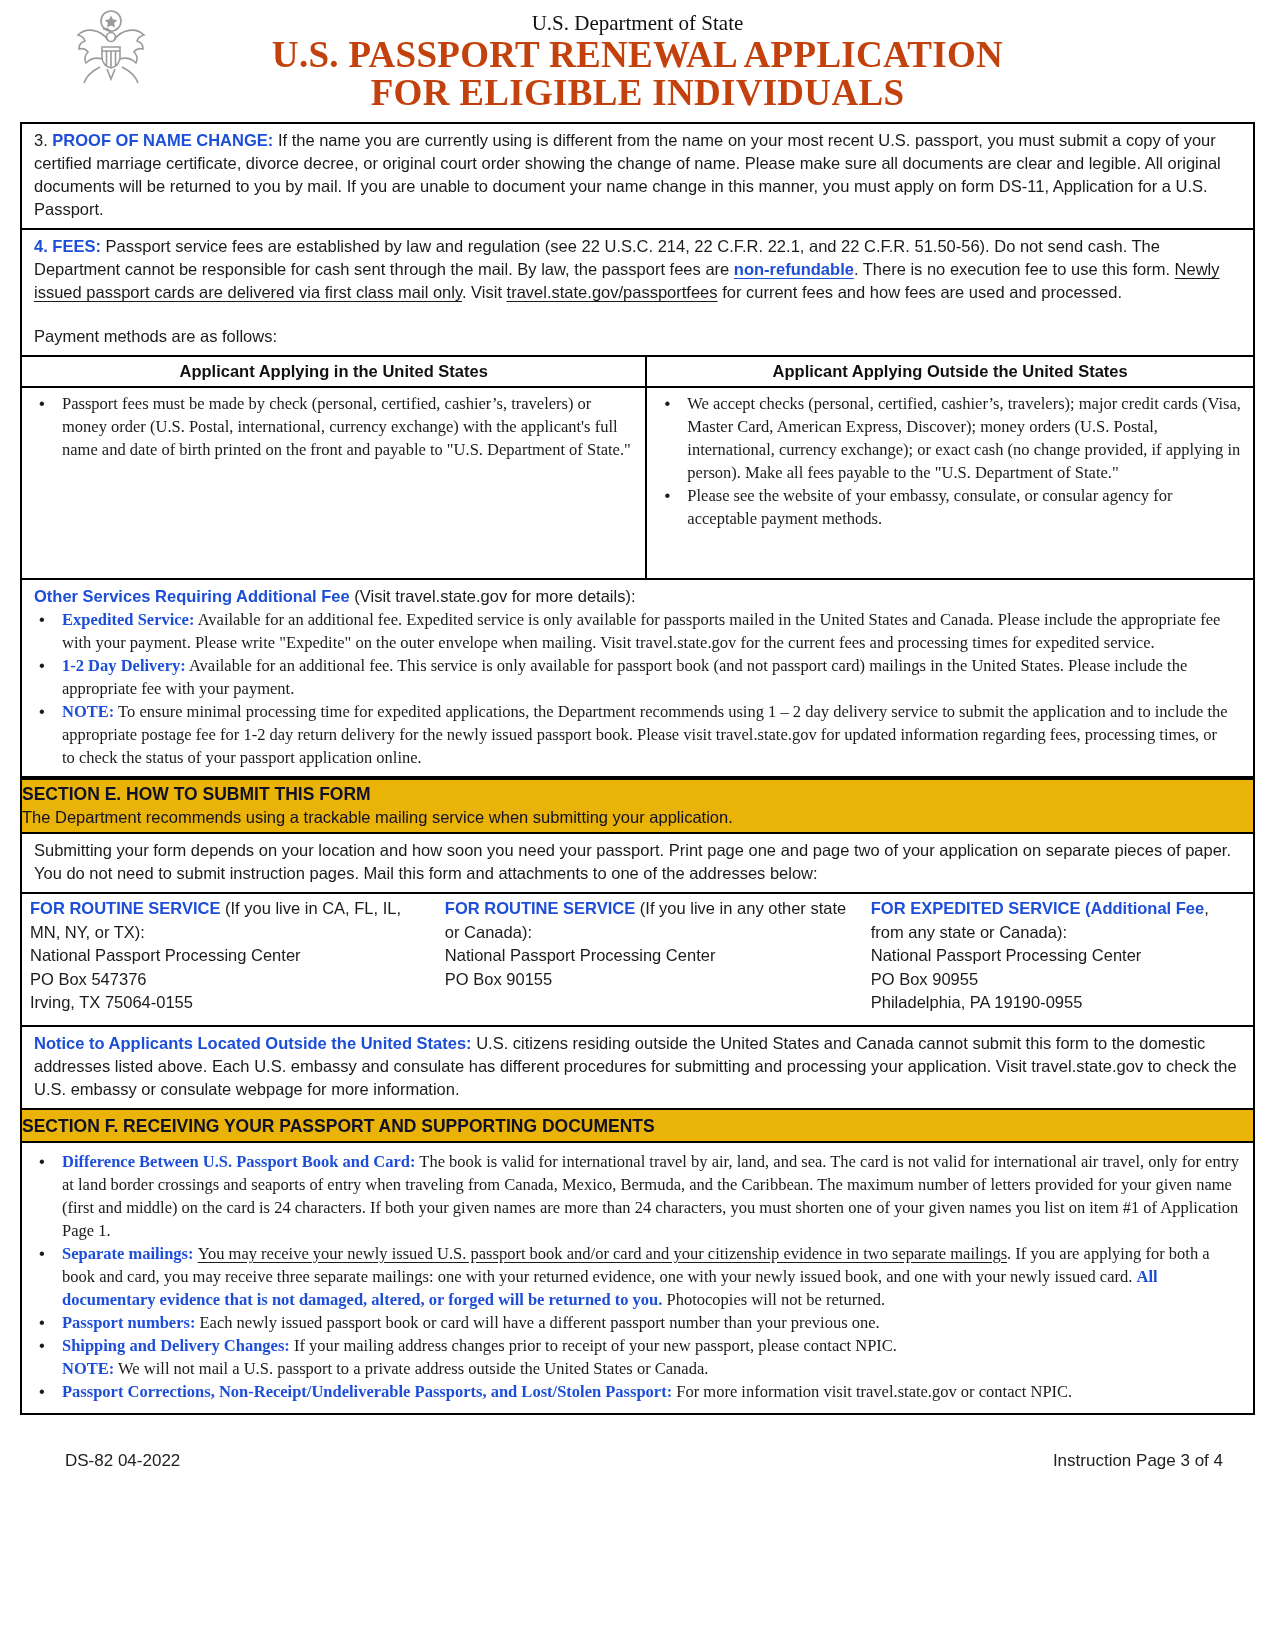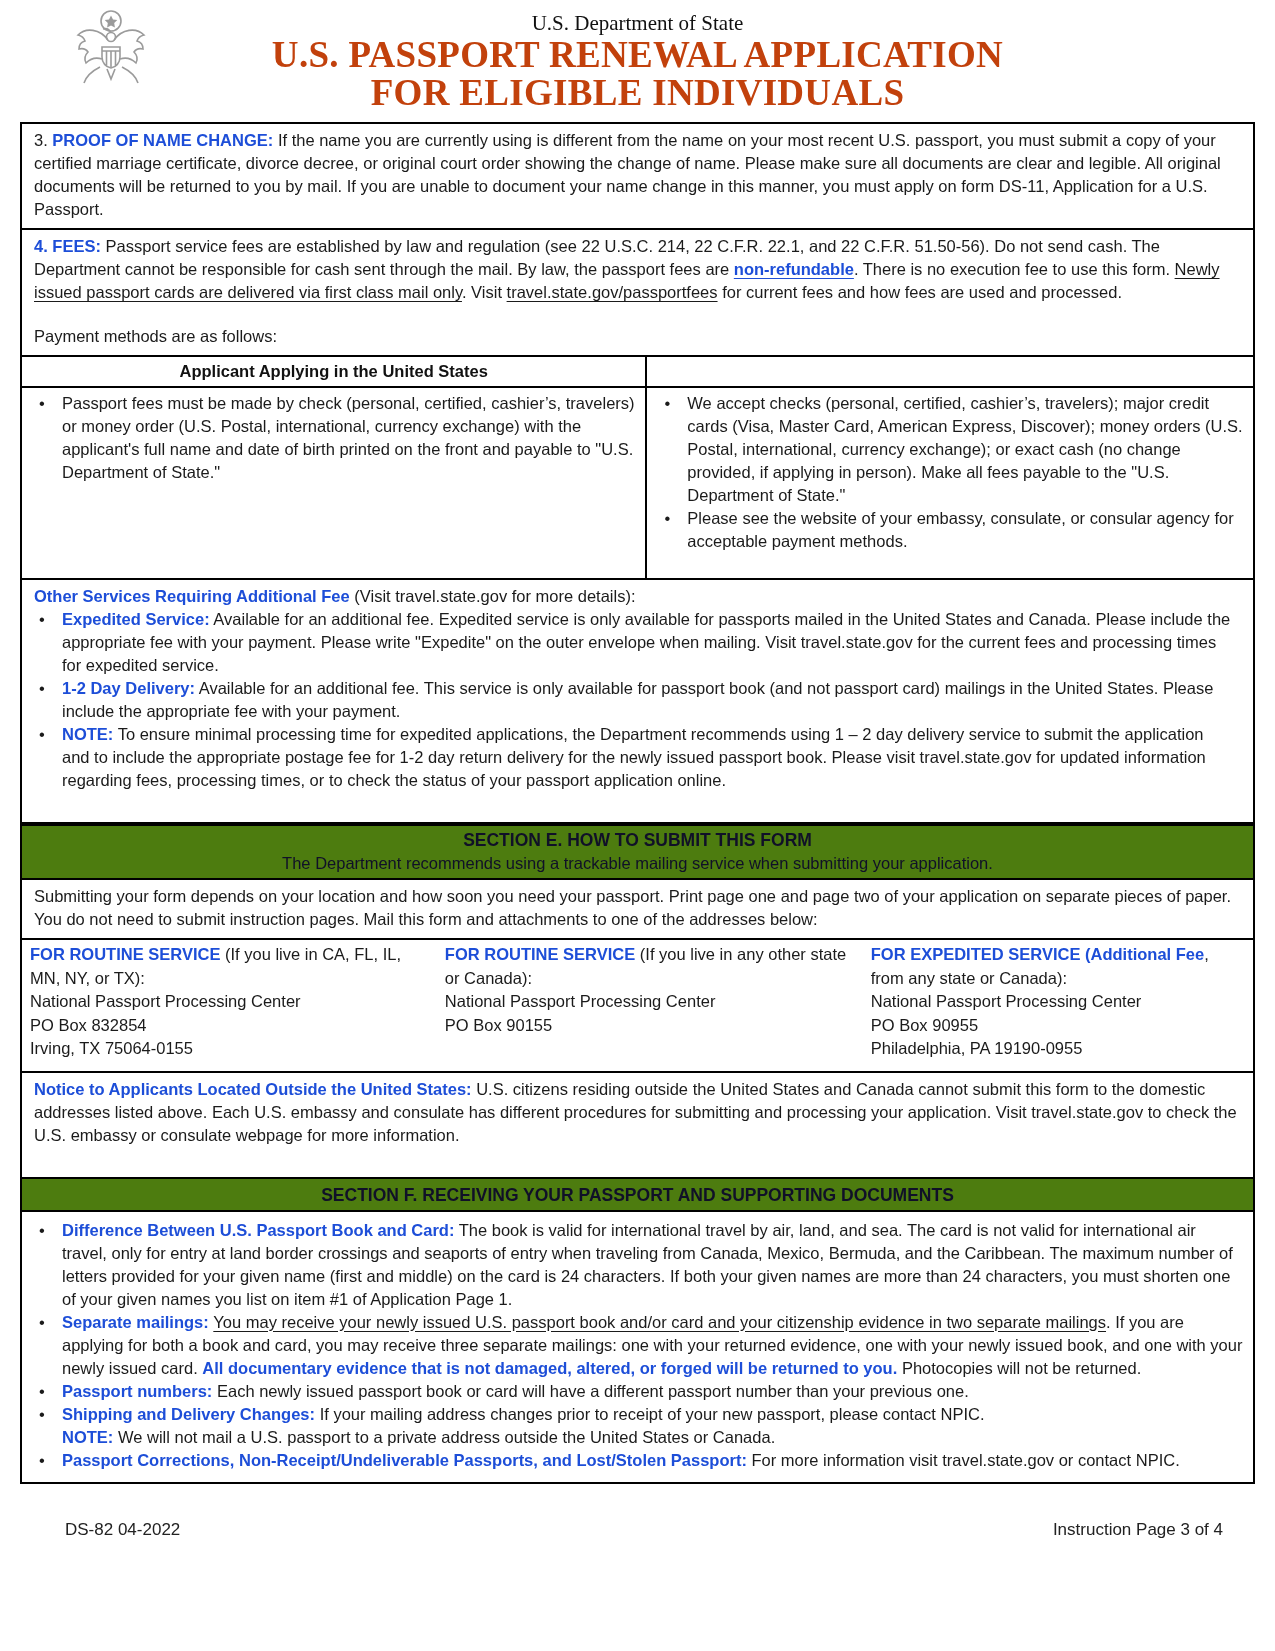--- a/index.html
+++ b/index.html
@@ -17,29 +17,29 @@
   
   .box{margin:0 20px;border:2px solid #000;}
   .sec{padding:5px 12px 7px 12px;}
   .bt2{border-top:2px solid #000;}
   b{color:#1d4ed8;}
   .u{text-decoration:underline;text-underline-offset:3px;}
   .gap{height:21px;}
   
   .bul{display:flex;}
   .bul .dot{flex:0 0 40px;text-align:center;}
-  .bul .bt{flex:1;padding-right:10px;}
+  .bul .bt{flex:1;padding-right:10px;font-family:Liberation Serif, serif;}
   
   .pt-row{display:grid;grid-template-columns:50.8% 49.2%;}
   .pt-head{border-top:2px solid #000;border-bottom:2px solid #000;}
   .pt-head .cell{font-weight:bold;text-align:center;padding:3px 6px;color:#111;}
   .pt-body .cell{padding:4px 0 10px 0;min-height:176px;}
   .cell.cdiv{border-right:2px solid #000;}
   
-  .band{background:#4d7c0f;text-align:center;color:#101028;margin-top:23px;}
+  .band{background:#eab308;text-align:left;color:#101028;}
   .band .b-title{font-weight:bold;font-size:17.5px;line-height:24px;padding-top:2px;}
   .band .b-sub{line-height:23px;padding-bottom:3px;}
   .band-e{border-top:4px solid #000;border-bottom:2px solid #000;}
   .band-f{border-top:2px solid #000;border-bottom:2px solid #000;padding:2px 0 3px 0;}
   
   .addr{display:grid;grid-template-columns:33.7% 34.6% 31.7%;border-top:2px solid #000;}
   .addr .acell{padding:3px 8px 10px 8px;}
   .addr .acell div{line-height:23.5px;}
   
   .recv{padding:7px 0 10px 0;}
@@ -82,20 +82,21 @@
   <section class="sec bt2">
     <div>
       <b>4. FEES:</b><span>  Passport service fees are established by law and regulation (see 22 U.S.C. 214, 22 C.F.R. 22.1, and 22 C.F.R. 51.50-56). Do not send cash. The Department cannot be responsible for cash sent through the mail. By law, the passport fees are </span><b class="u">non-refundable</b><span>. There is no execution fee to use this form. </span><span class="u">Newly issued passport cards are delivered via first class mail only</span><span>. Visit </span><span class="u">travel.state.gov/passportfees</span><span> for current fees and how fees are used and processed.</span>
     </div>
     <div class="gap"></div>
     <div>Payment methods are as follows:</div>
   </section>
 
   <div class="pt-row pt-head">
     <div class="cell cdiv">Applicant Applying in the United States</div>
+    <div class="cell">Applicant Applying Outside the United States</div>
   </div>
   <div class="pt-row pt-body">
     <div class="cell cdiv">
       <div class="bul">
         <span class="dot">•</span>
         <div class="bt">Passport fees must be made by check (personal, certified, cashier’s, travelers) or money order (U.S. Postal, international, currency exchange) with the applicant's full name and date of birth printed on the front and payable to "U.S. Department of State."</div>
       </div>
     </div>
     <div class="cell">
       <div class="bul">
@@ -137,21 +138,21 @@
     <div class="b-title">SECTION E. HOW TO SUBMIT THIS FORM</div>
     <div class="b-sub">The Department recommends using a trackable mailing service when submitting your application.</div>
   </div>
 
   <section class="sec">Submitting your form depends on your location and how soon you need your passport. Print page one and page two of your application on separate pieces of paper. You do not need to submit instruction pages. Mail this form and attachments to one of the addresses below:</section>
 
   <div class="addr">
     <div class="acell cdiv">
       <div><b>FOR ROUTINE SERVICE</b><span> (If you live in CA, FL, IL, MN, NY, or TX):</span></div>
       <div>National Passport Processing Center</div>
-      <div>PO Box 832854</div>
+      <div>PO Box 547376</div>
       <div>Irving, TX 75064-0155</div>
     </div>
     <div class="acell cdiv">
       <div><b>FOR ROUTINE SERVICE</b><span> (If you live in any other state or Canada):</span></div>
       <div>National Passport Processing Center</div>
       <div>PO Box 90155</div>
     </div>
     <div class="acell">
       <div><b>FOR EXPEDITED SERVICE (</b><b>Additional Fee</b><span>, from any state or Canada):</span></div>
       <div>National Passport Processing Center</div>

